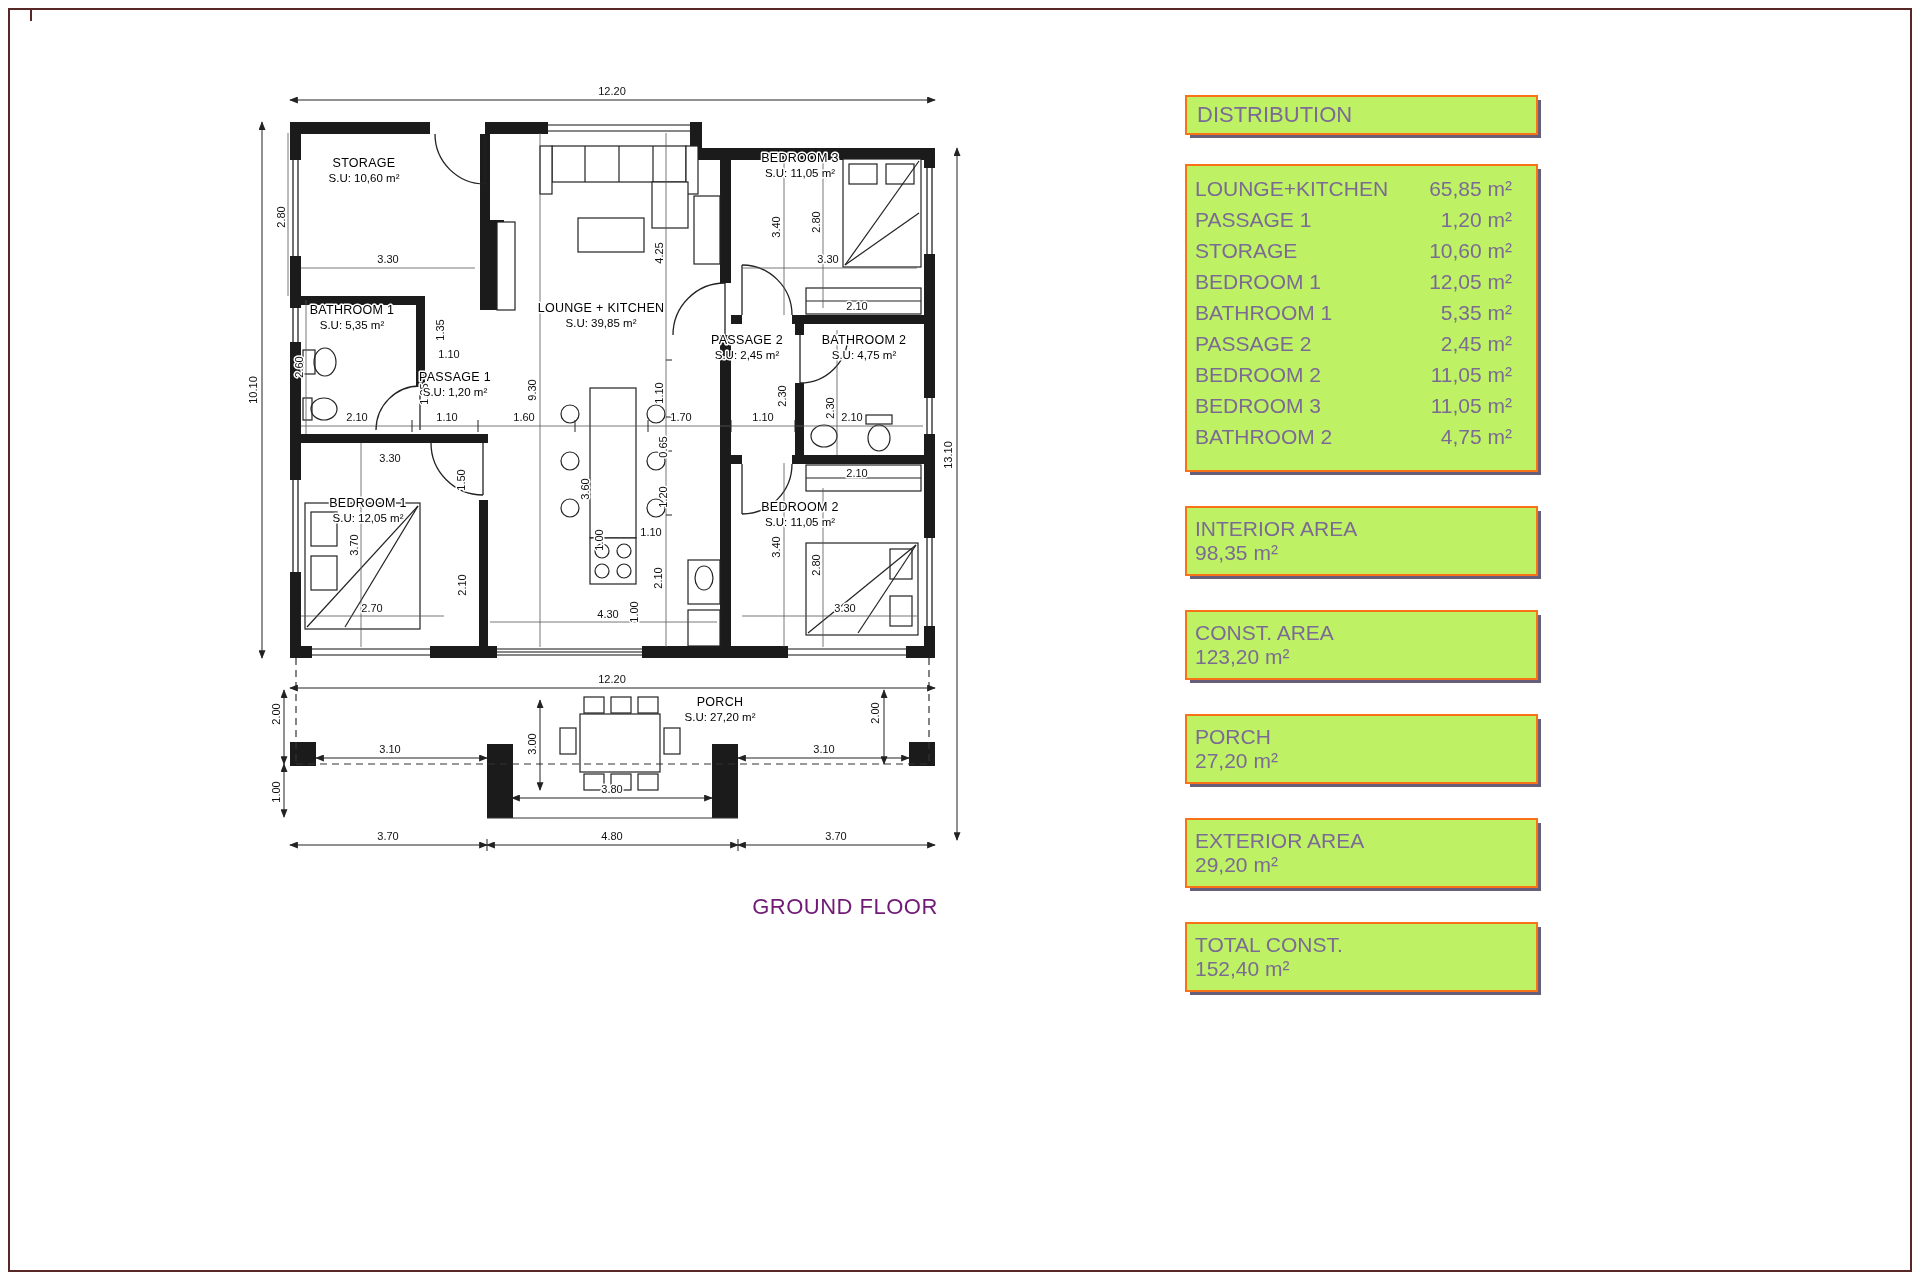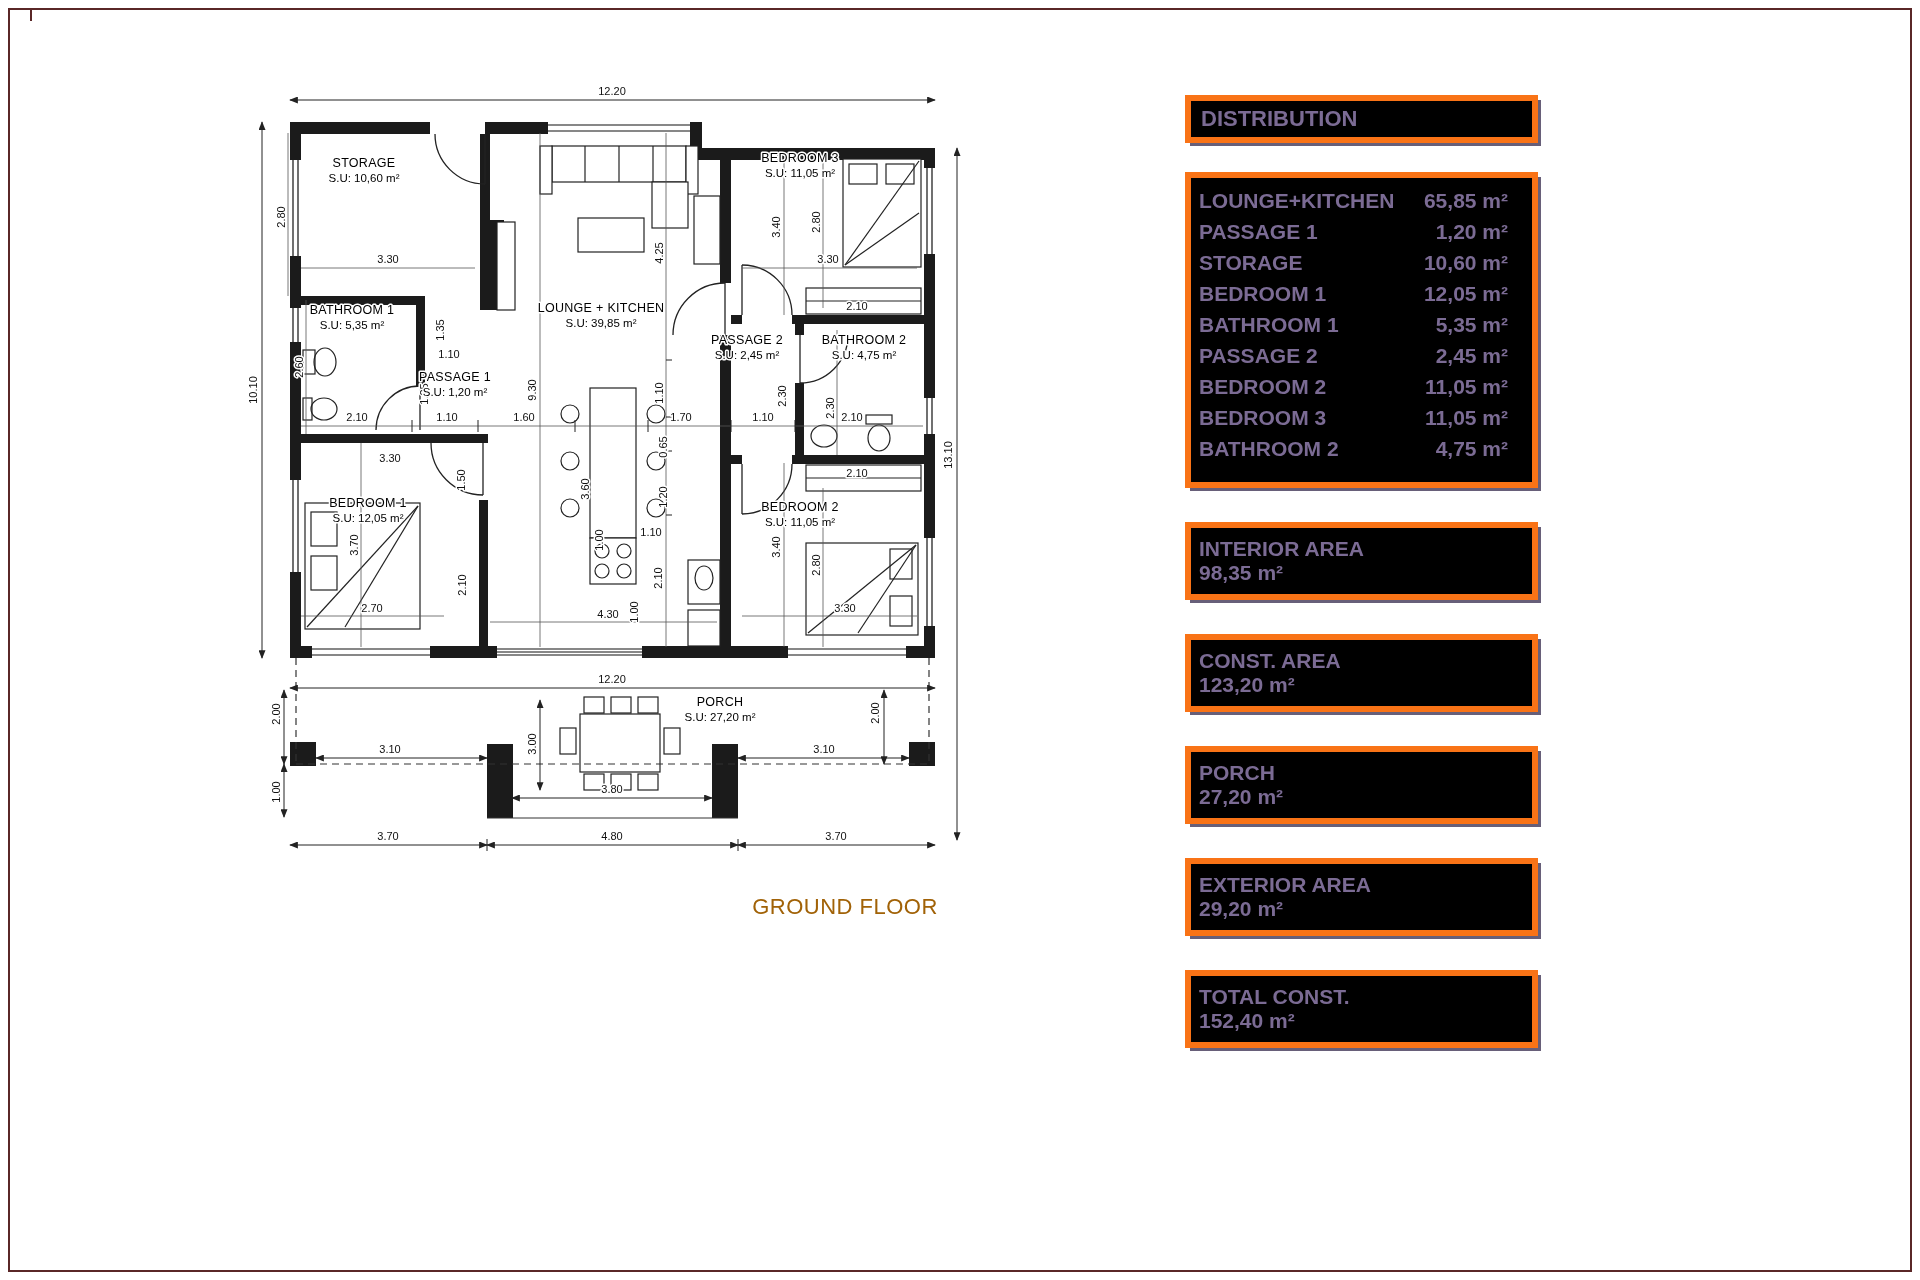--- a/index.html
+++ b/index.html
@@ -10,29 +10,29 @@
   #plan-svg{position:absolute;left:0;top:0;}
   
   .dim{font:11px "Liberation Sans",sans-serif;fill:#111;text-anchor:middle;
        paint-order:stroke;stroke:#fff;stroke-width:3px;stroke-linejoin:round;}
   .rname{font:12.5px "Liberation Sans",sans-serif;fill:#000;text-anchor:middle;letter-spacing:.3px;
        paint-order:stroke;stroke:#fff;stroke-width:3px;stroke-linejoin:round;}
   .rarea{font:11.5px "Liberation Sans",sans-serif;fill:#000;text-anchor:middle;
        paint-order:stroke;stroke:#fff;stroke-width:3px;stroke-linejoin:round;}
   
   .panel{position:absolute;left:1185px;top:95px;width:353px;color:#7b6b94;}
-  .pbox{border:6px solid #f97316;box-shadow:4px 4px 0 -1px #675f79;background:#000000;box-sizing:border-box;font-weight:bold;}
+  .pbox{border:2px solid #f97316;box-shadow:4px 4px 0 -1px #675f79;background:#bef264;box-sizing:border-box;}
   .pbox.header{padding:5px 10px;font-size:22px;}
   .pbox.list{margin-top:29px;padding:7px 24px 18px 8px;}
   .prow{display:flex;justify-content:space-between;font-size:21px;line-height:31px;}
   .pbox.srow{margin-top:34px;padding:9px 24px 9px 8px;display:flex;justify-content:space-between;font-size:21px;flex-direction:column;}
   .plabel{white-space:nowrap;}
   .pval{white-space:nowrap;}
   .gf-title{position:absolute;left:735px;top:894px;width:220px;text-align:center;
-       font-size:22px;color:#a16207;letter-spacing:.5px;}
+       font-size:22px;color:#701a75;letter-spacing:.5px;}
 </style>
 </head>
 <body>
 
 <div class="frame"></div>
 <div class="frame-tick"></div>
 
 <svg id="plan-svg" width="1920" height="1280" viewBox="0 0 1920 1280">
   <defs>
     <marker id="arw" viewBox="0 0 10 8" markerWidth="9" markerHeight="7" refX="9" refY="4" orient="auto-start-reverse">

